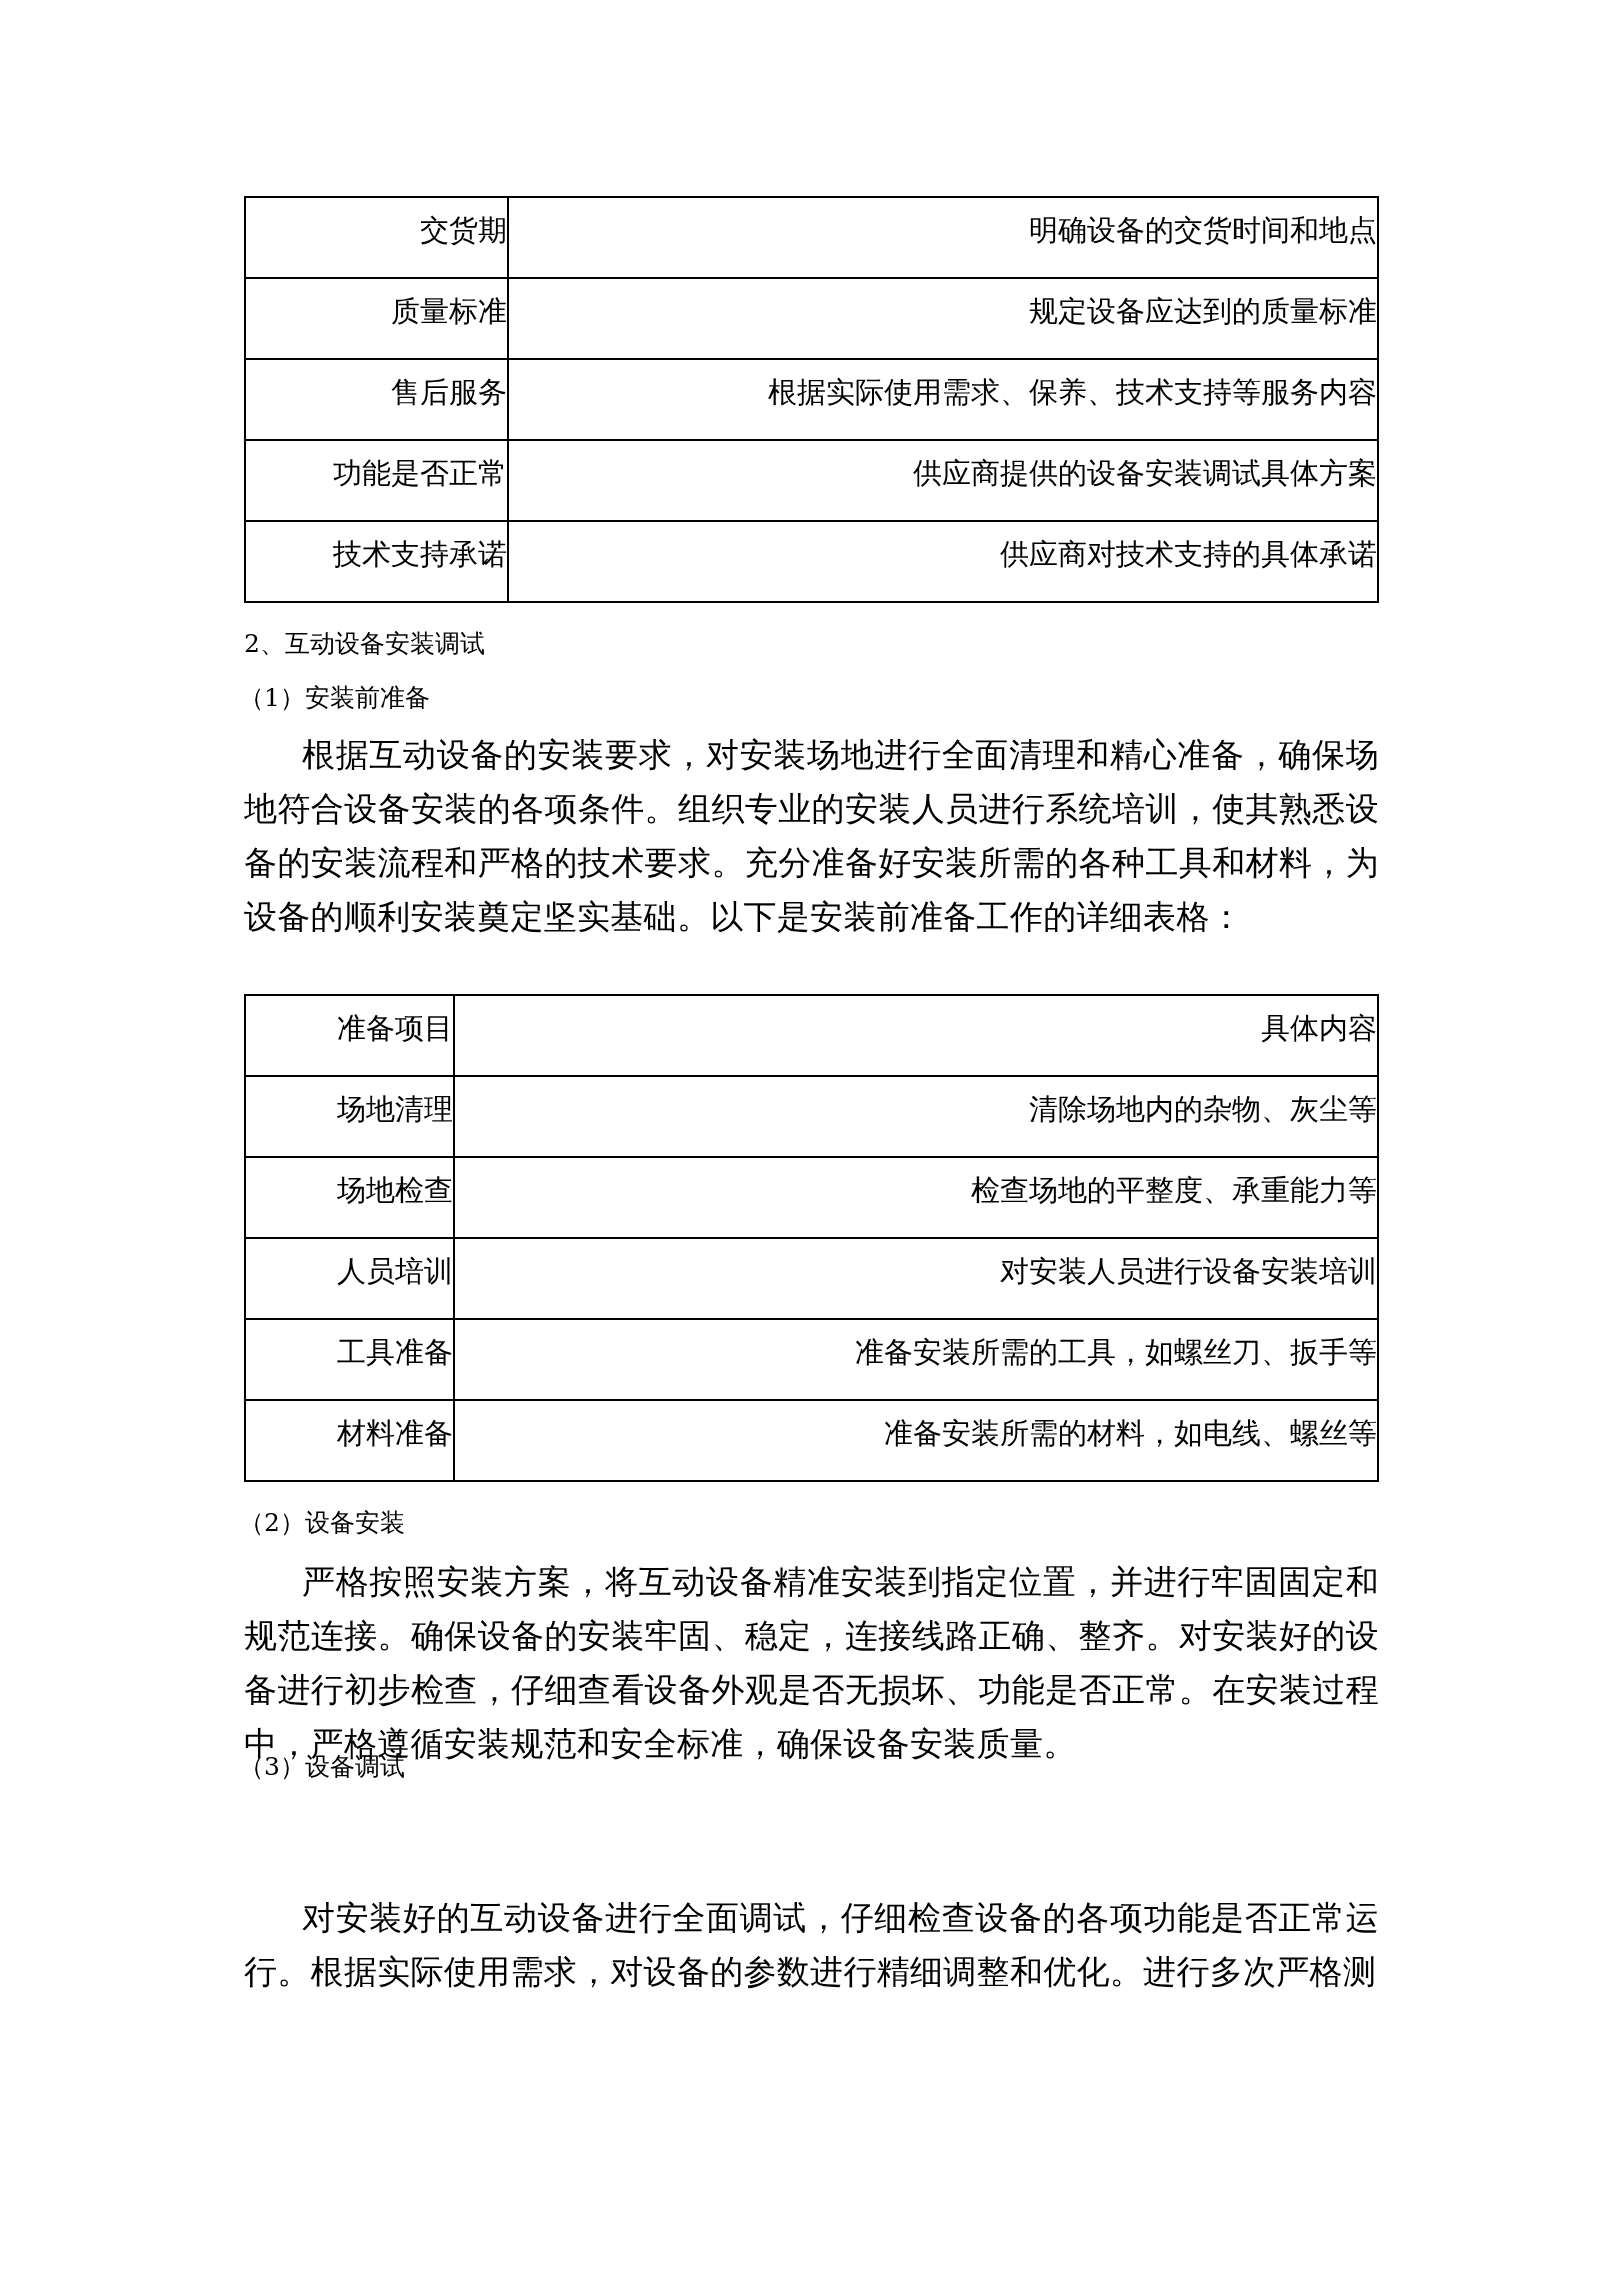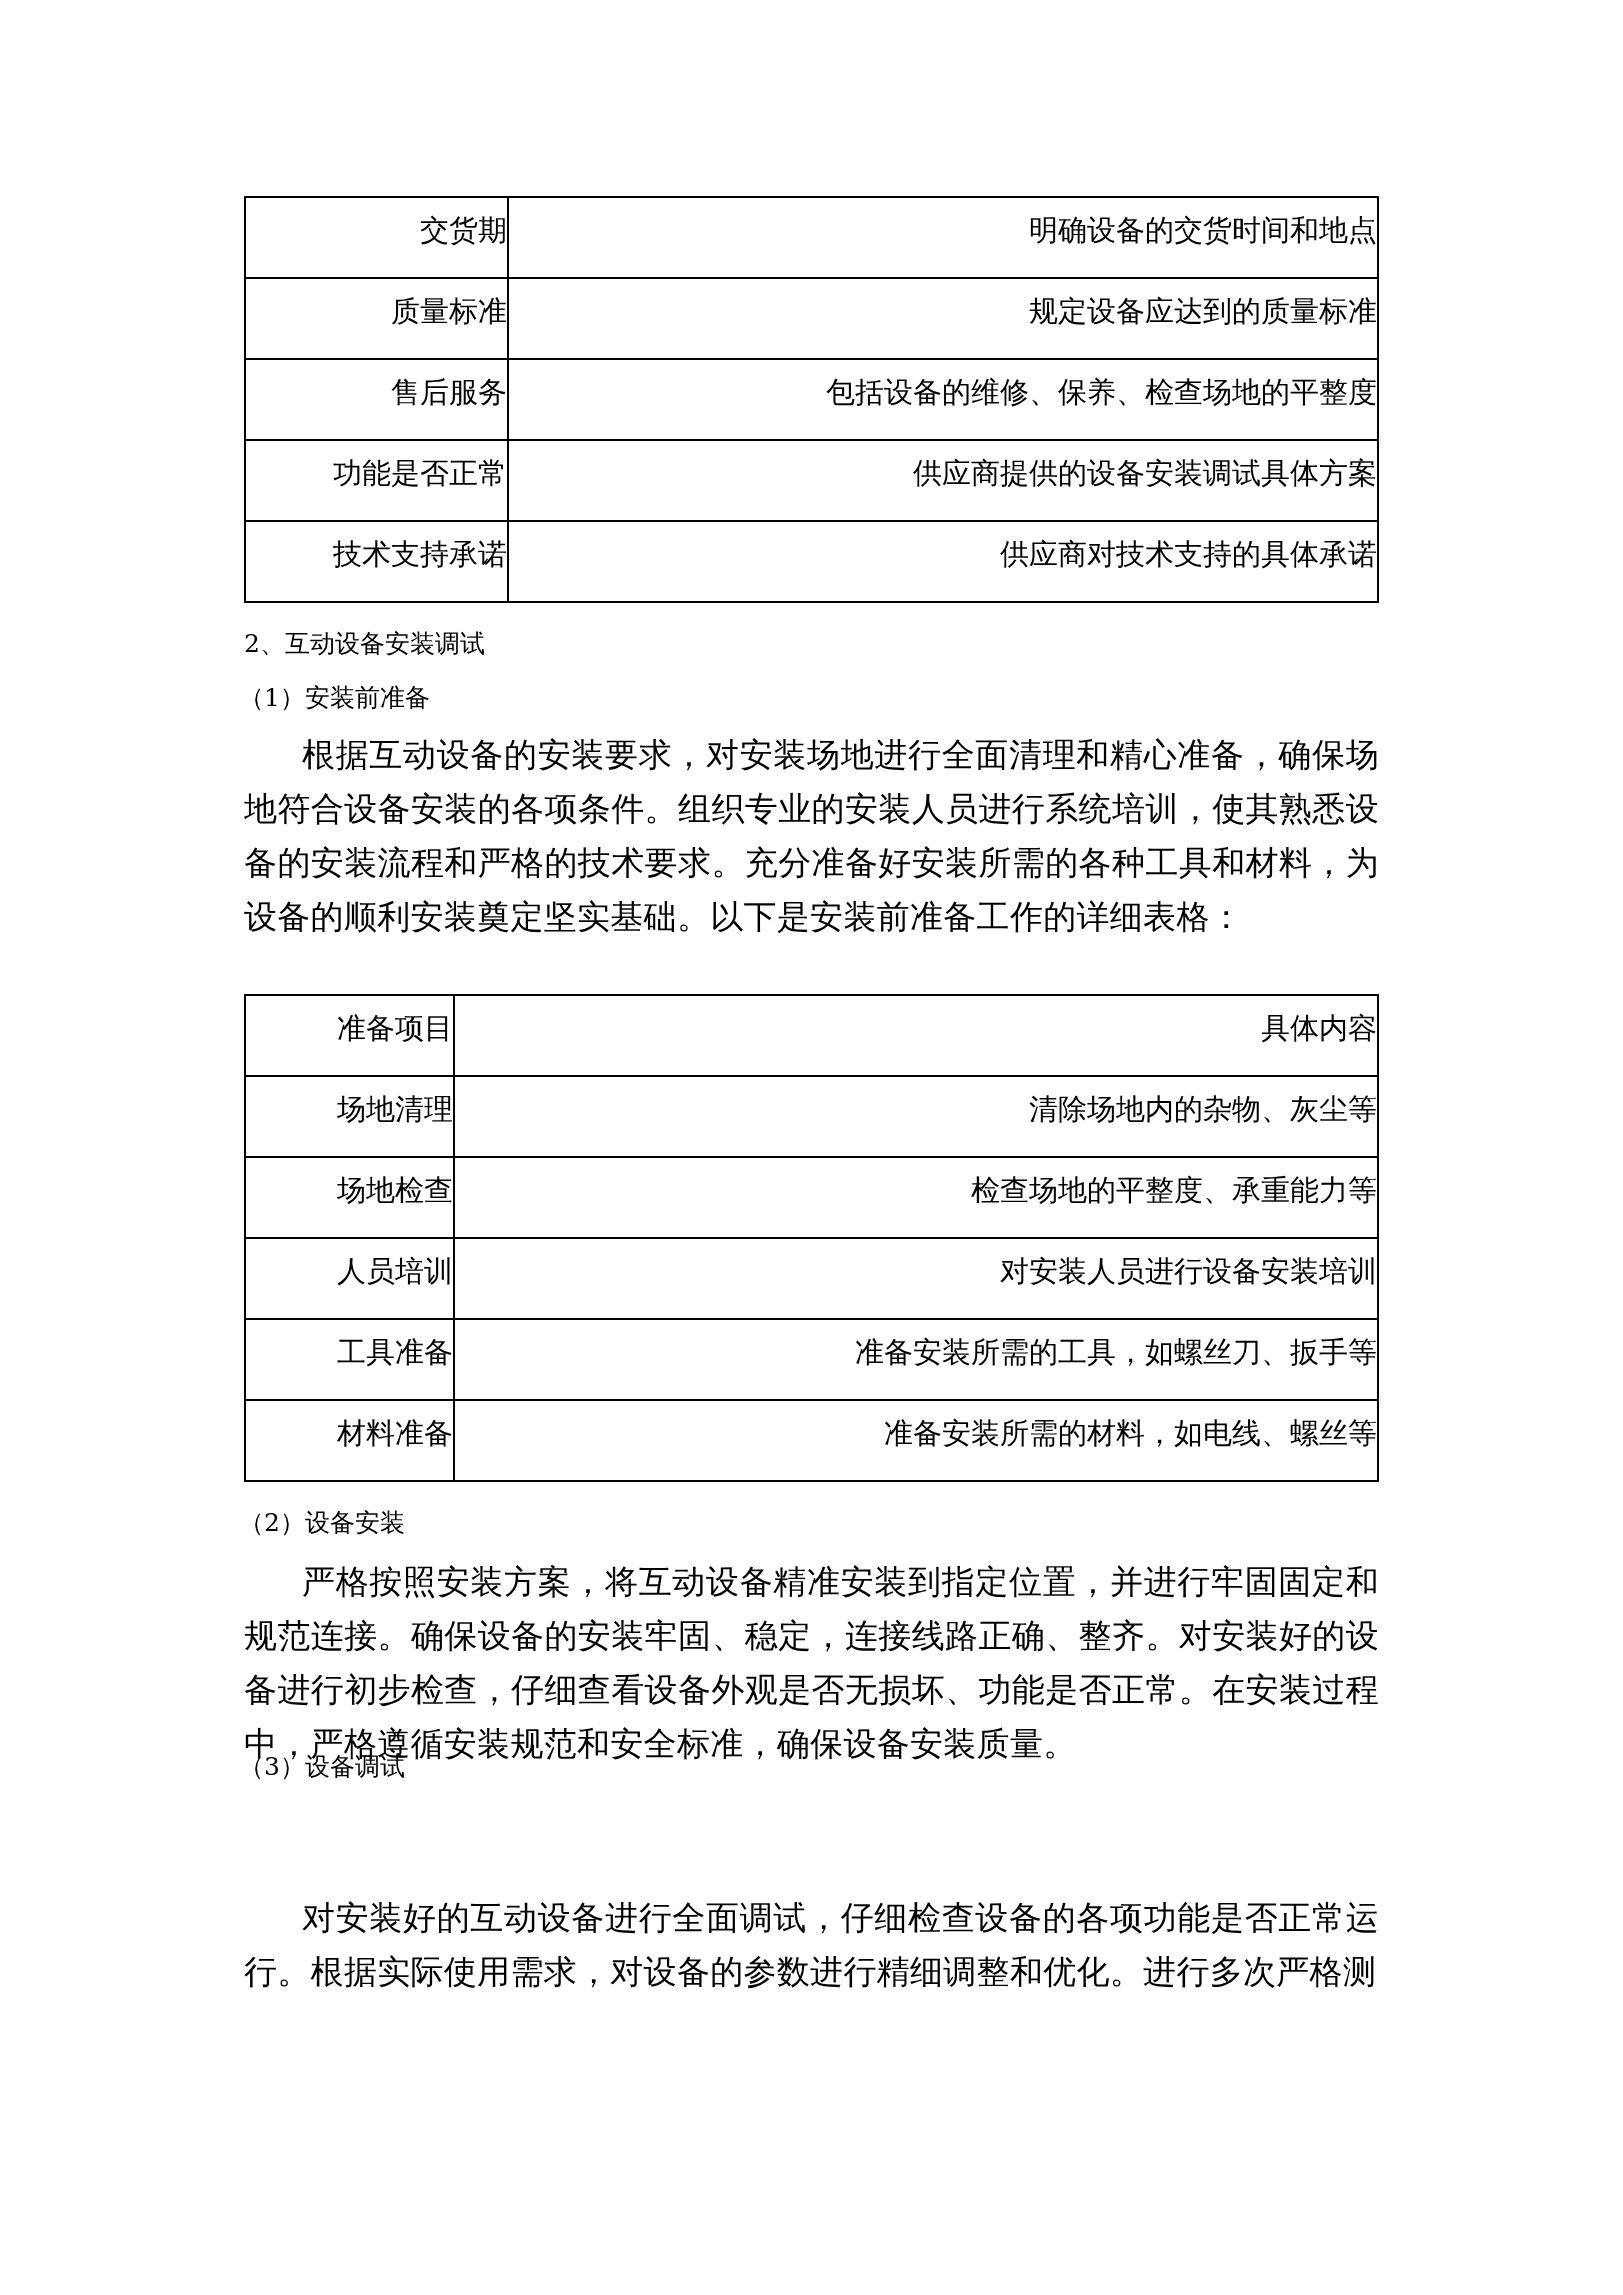--- a/index.html
+++ b/index.html
@@ -26,21 +26,21 @@
       <tr>
     <td class="c1">交货期</td>
     <td>明确设备的交货时间和地点</td>
   </tr>
   <tr>
     <td class="c1">质量标准</td>
     <td>规定设备应达到的质量标准</td>
   </tr>
   <tr>
     <td class="c1">售后服务</td>
-    <td>包括设备的维修、保养、检查场地的平整度</td>
+    <td>根据实际使用需求、保养、技术支持等服务内容</td>
   </tr>
   <tr>
     <td class="c1">功能是否正常</td>
     <td>供应商提供的设备安装调试具体方案</td>
   </tr>
   <tr>
     <td class="c1">技术支持承诺</td>
     <td>供应商对技术支持的具体承诺</td>
   </tr>
 </tbody>

